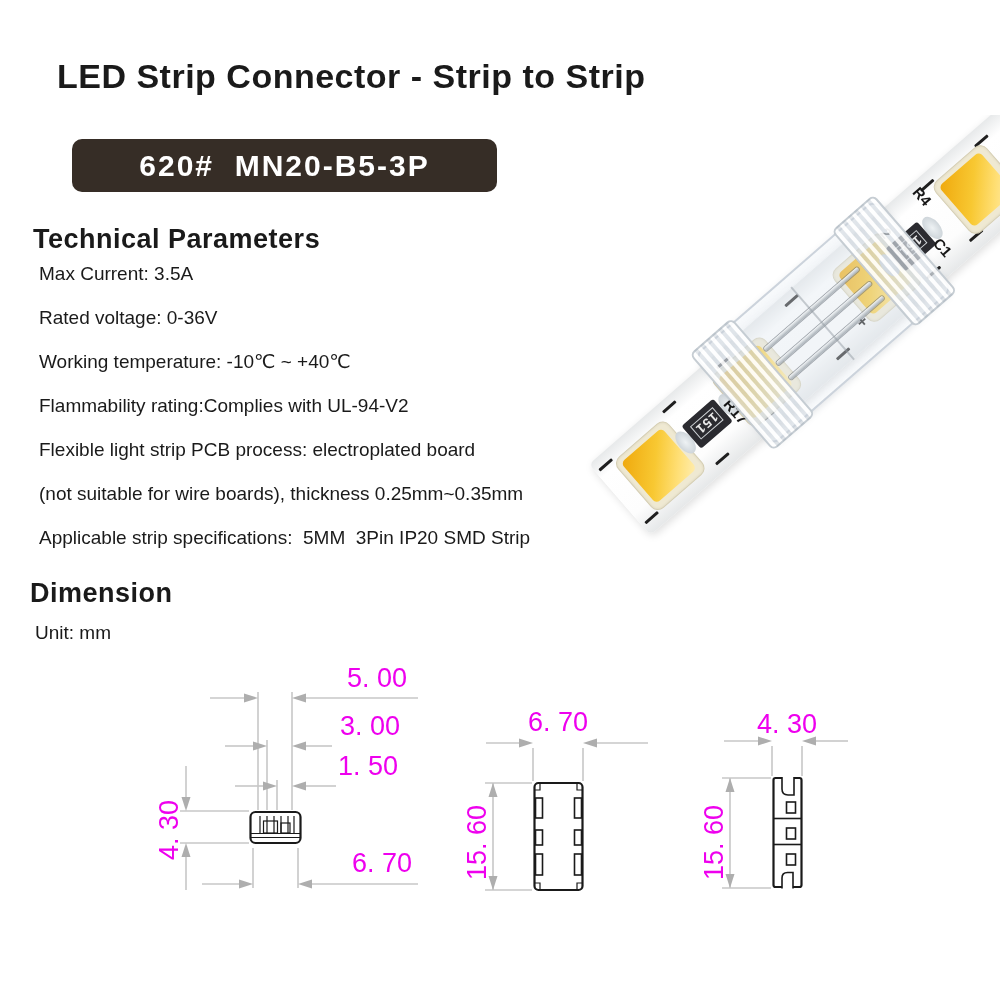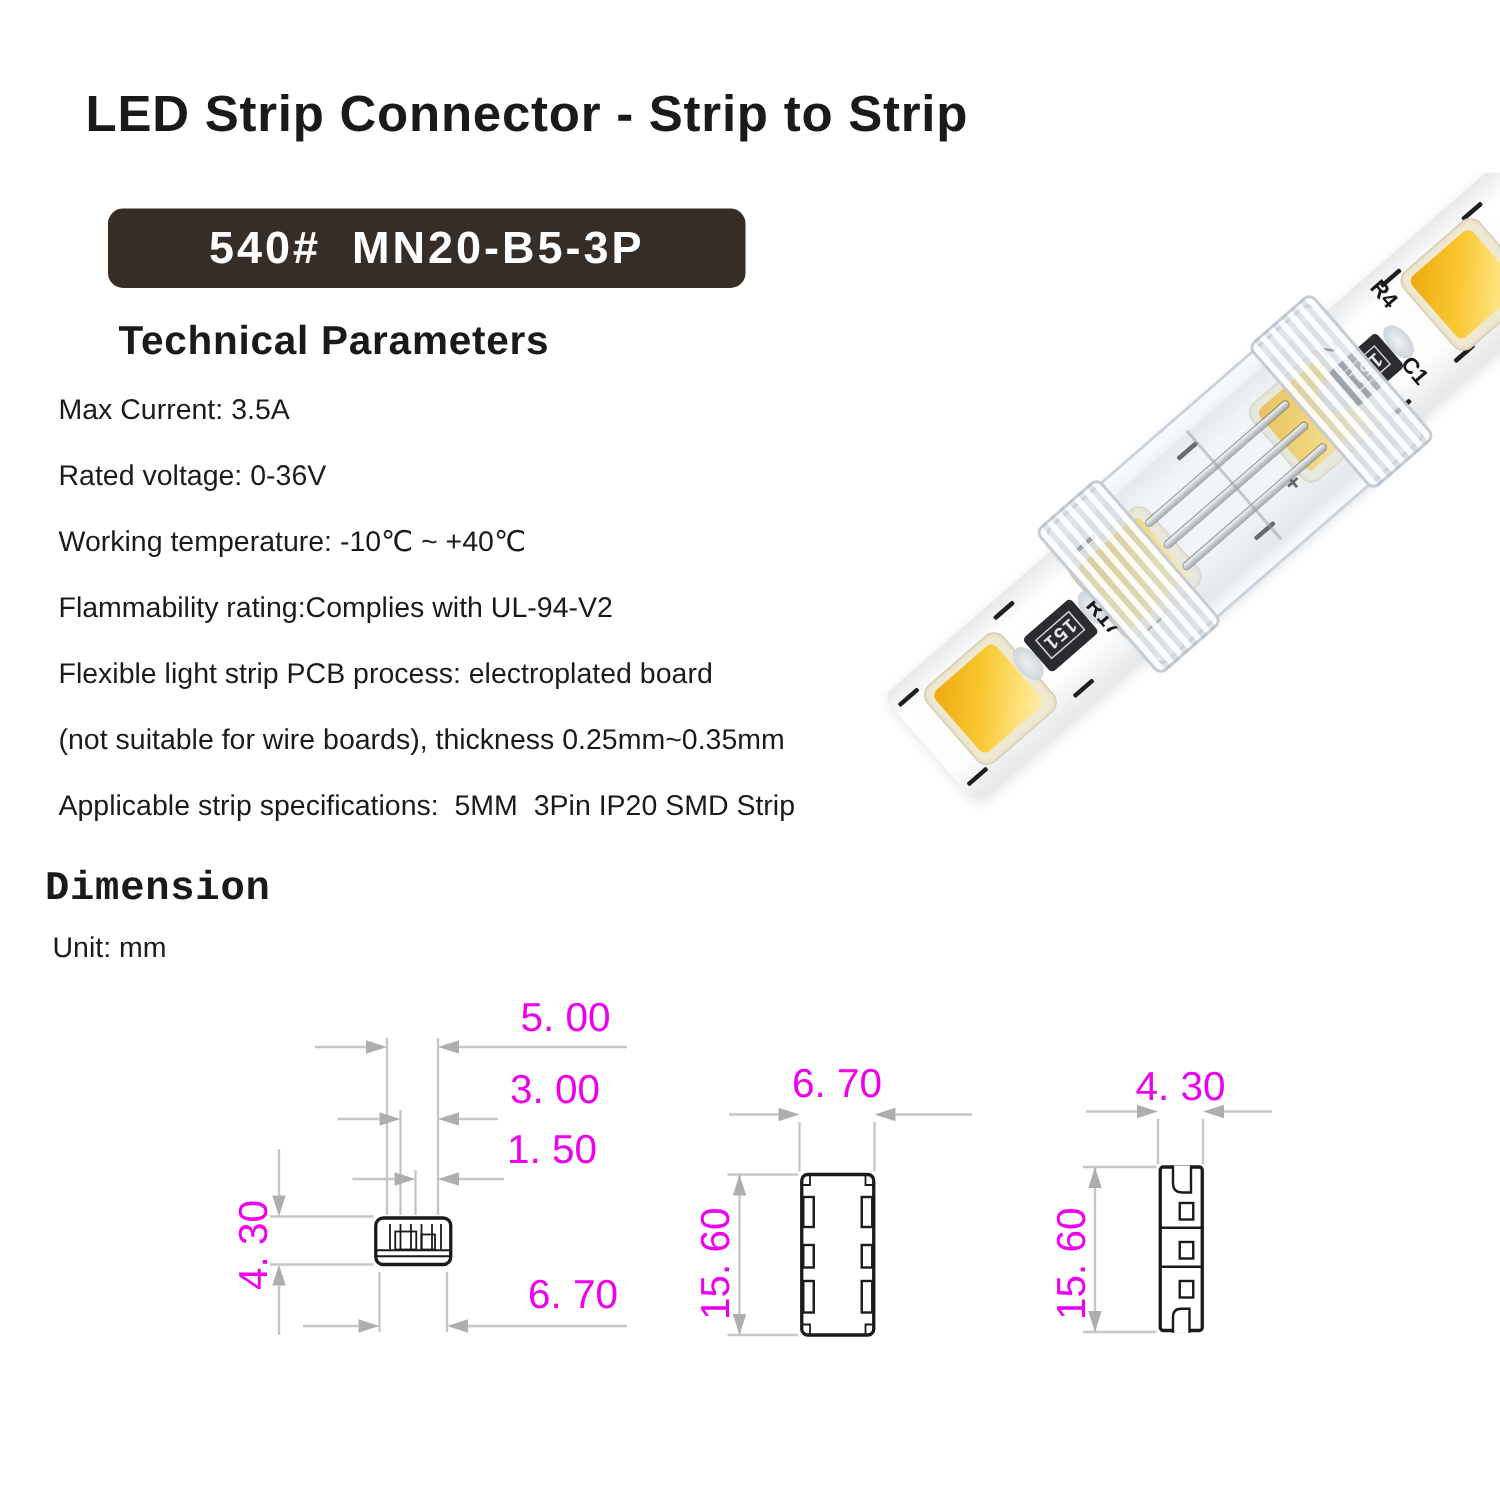--- a/index.html
+++ b/index.html
@@ -6,22 +6,22 @@
   .page{position:relative;width:1000px;height:1000px;background:#fff;overflow:hidden;
         font-family:"Liberation Sans","DejaVu Sans",sans-serif;color:#1a1a1a;}
 
   .title{position:absolute;left:57px;top:57px;font-size:34px;font-weight:bold;letter-spacing:.5px;white-space:pre;}
 
   .badge{position:absolute;left:72px;top:139px;width:425px;height:53px;background:#362d26;border-radius:10px;
          display:flex;align-items:center;justify-content:center;}
   .badge span{color:#fff;font-size:30px;font-weight:bold;letter-spacing:2px;white-space:pre;}
 
   .h2{position:absolute;font-size:27px;font-weight:bold;letter-spacing:.5px;}
-  .h2.tech{left:33px;top:212px;margin-left:46px;}
-  .h2.dim{left:30px;top:578px;font-family:Liberation Mono, monospace;}
+  .h2.tech{left:33px;top:224px;}
+  .h2.dim{left:30px;top:578px;}
 
   .params{position:absolute;left:35px;top:250px;}
   .params p{margin:4px;height:40px;line-height:40px;font-size:19px;white-space:pre;}
 
   .unit{position:absolute;left:35px;top:622px;font-size:19px;}
 
   svg{position:absolute;overflow:visible;}
   svg text{fill:#ee00ee;font-size:27px;font-family:"Liberation Sans","DejaVu Sans",sans-serif;}
   .dimln{stroke:#c7c7c7;stroke-width:1.6;fill:none;}
   .arr{fill:#aeaeae;stroke:none;}
@@ -59,21 +59,21 @@
   .seam{position:absolute;left:118px;top:12px;width:2px;height:96px;background:rgba(148,156,164,.5);}
 </style>
 </head>
 <body>
 
 <div class="page">
 
   <div class="title">LED Strip Connector - Strip to Strip</div>
 
   <div class="badge">
-    <span>540#  MN20-B5-3P</span>
+    <span>620#  MN20-B5-3P</span>
   </div>
 
   <div class="h2 tech">Technical Parameters</div>
 
   <div class="params">
     <p>Max Current: 3.5A</p>
     <p>Rated voltage: 0-36V</p>
     <p>Working temperature: -10℃ ~ +40℃</p>
     <p>Flammability rating:Complies with UL-94-V2</p>
     <p>Flexible light strip PCB process: electroplated board</p>

